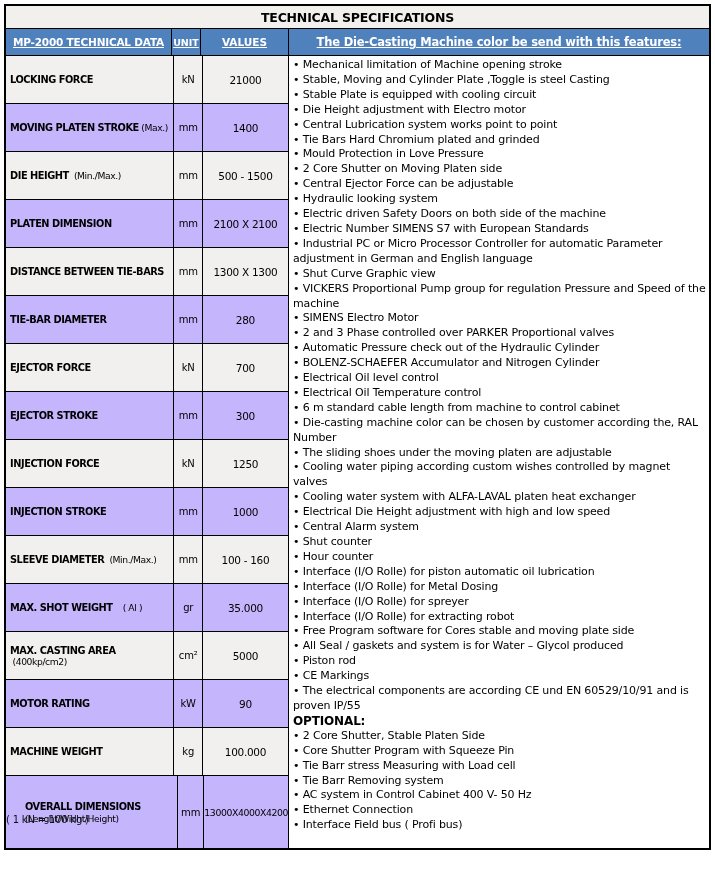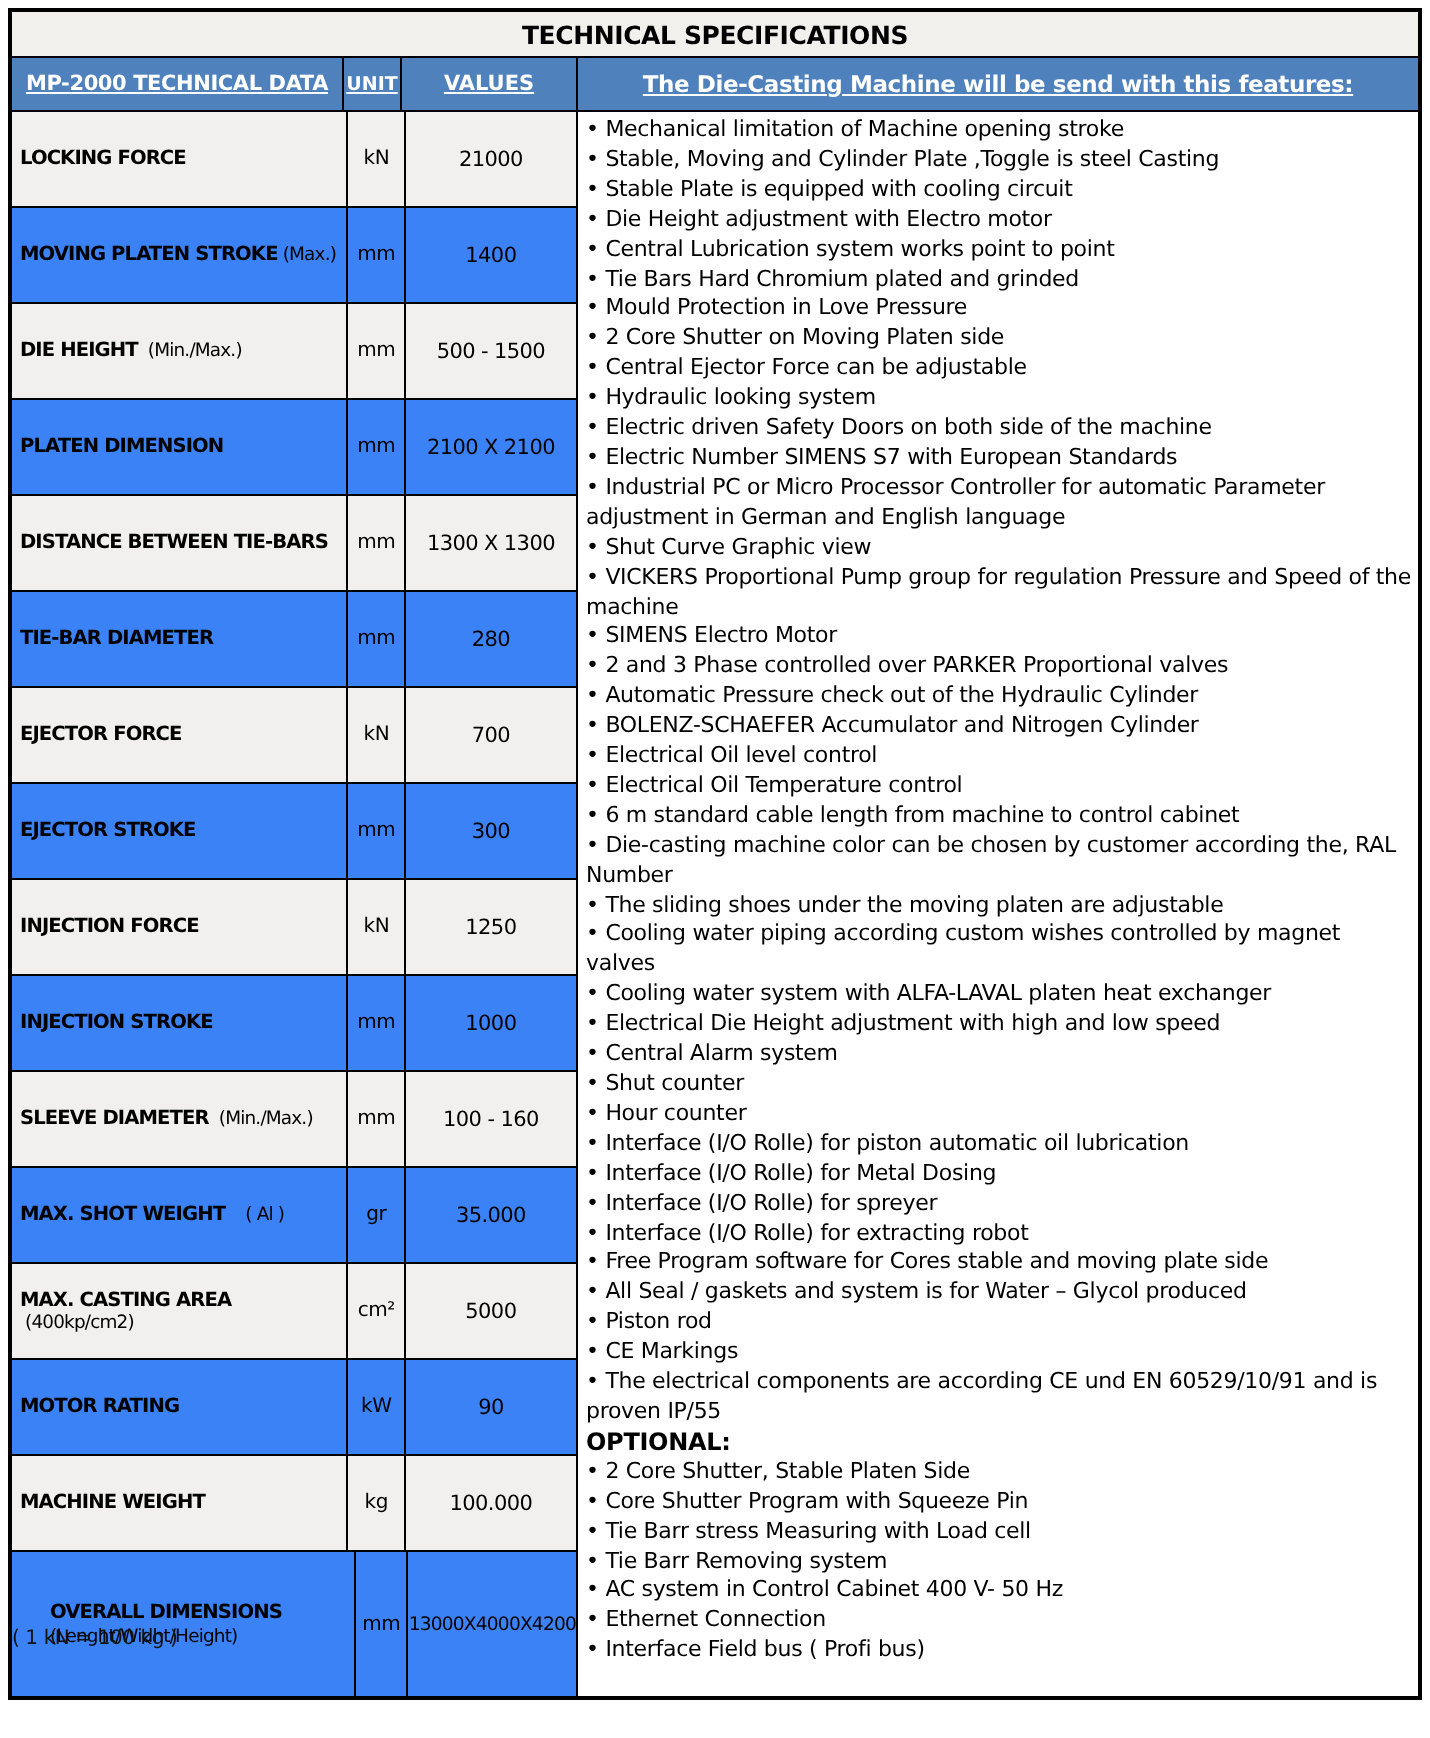--- a/index.html
+++ b/index.html
@@ -12,21 +12,21 @@
     font-size:12.5px;font-weight:bold;color:#000;letter-spacing:-0.2px;}
   .head-row{height:27px;box-sizing:border-box;border-bottom:1px solid #000;
     background:#4f81bd;display:flex;color:#fff;font-weight:bold;}
   .hc{box-sizing:border-box;display:flex;align-items:center;justify-content:center;text-align:center;text-decoration:underline;}
   .hc-name{width:166px;border-right:1px solid #000;font-size:10.5px;letter-spacing:-0.2px;}
   .hc-unit{width:29px;border-right:1px solid #000;font-size:9.5px;}
   .hc-val{width:88px;border-right:1px solid #000;font-size:10.5px;}
   .hc-feat{flex:1;font-size:11.5px;letter-spacing:-0.2px;}
   .body-row{display:flex;height:792px;}
   .left-grid{width:283px;display:flex;flex-direction:column;}
-  .srow{display:flex;height:48px;box-sizing:border-box;border-bottom:1px solid #000;background:#3b82f6;}
+  .srow{display:flex;height:48px;box-sizing:border-box;border-bottom:1px solid #000;background:#c4b5fd;}
   .srow:nth-child(odd){background:#f1f0ee;}
   .srow:last-child{height:72px;border-bottom:none;padding-left:15px;}
   .c{box-sizing:border-box;}
   .cname{width:172px;border-right:1px solid #000;display:flex;flex-wrap:wrap;
     align-items:baseline;align-content:center;padding:0 2px 0 4px;overflow:hidden;}
   .nm{font-size:9.8px;font-weight:bold;letter-spacing:-0.45px;white-space:nowrap;color:#000;}
   .ql{font-size:9.2px;letter-spacing:-0.4px;white-space:nowrap;color:#000;}
   .ql.nl{flex-basis:100%;margin-top:1px;}
   .cunit{width:29px;border-right:1px solid #000;display:flex;align-items:center;
     justify-content:center;font-size:10px;letter-spacing:-0.2px;}
@@ -46,21 +46,21 @@
 
 <div class="page">
   <div class="spec-table">
 
     <div class="title-bar">TECHNICAL SPECIFICATIONS</div>
 
     <div class="head-row">
       <div class="hc hc-name">MP-2000 TECHNICAL DATA</div>
       <div class="hc hc-unit">UNIT</div>
       <div class="hc hc-val">VALUES</div>
-      <div class="hc hc-feat">The Die-Casting Machine will be send with this features:</div>
+      <div class="hc hc-feat">The Die-Casting Machine color be send with this features:</div>
     </div>
 
     <div class="body-row">
 
       <div class="left-grid">
 
       <div class="srow">
           <div class="c cname">
             <span class="nm">LOCKING FORCE</span>
             <span class="ql"></span>

